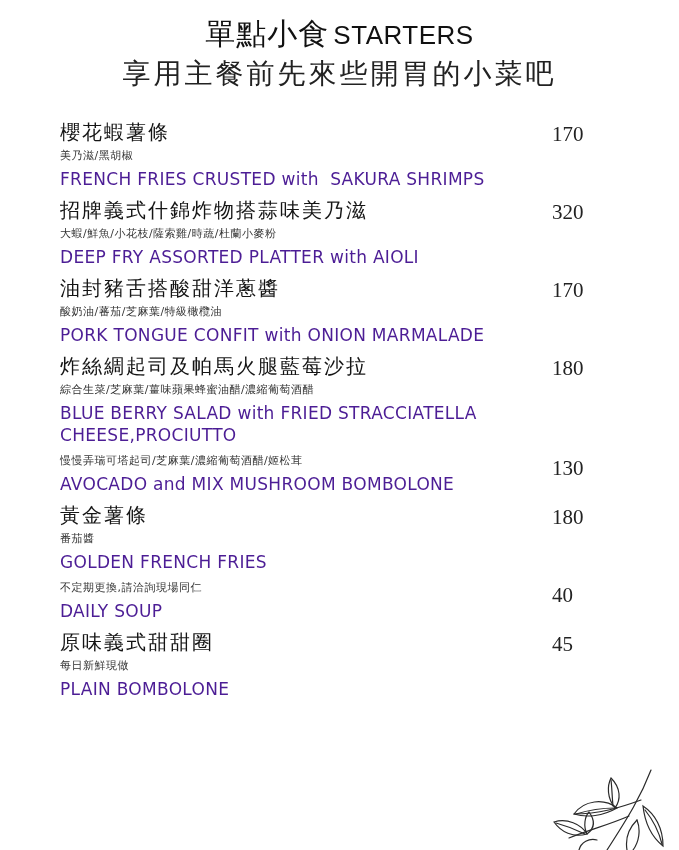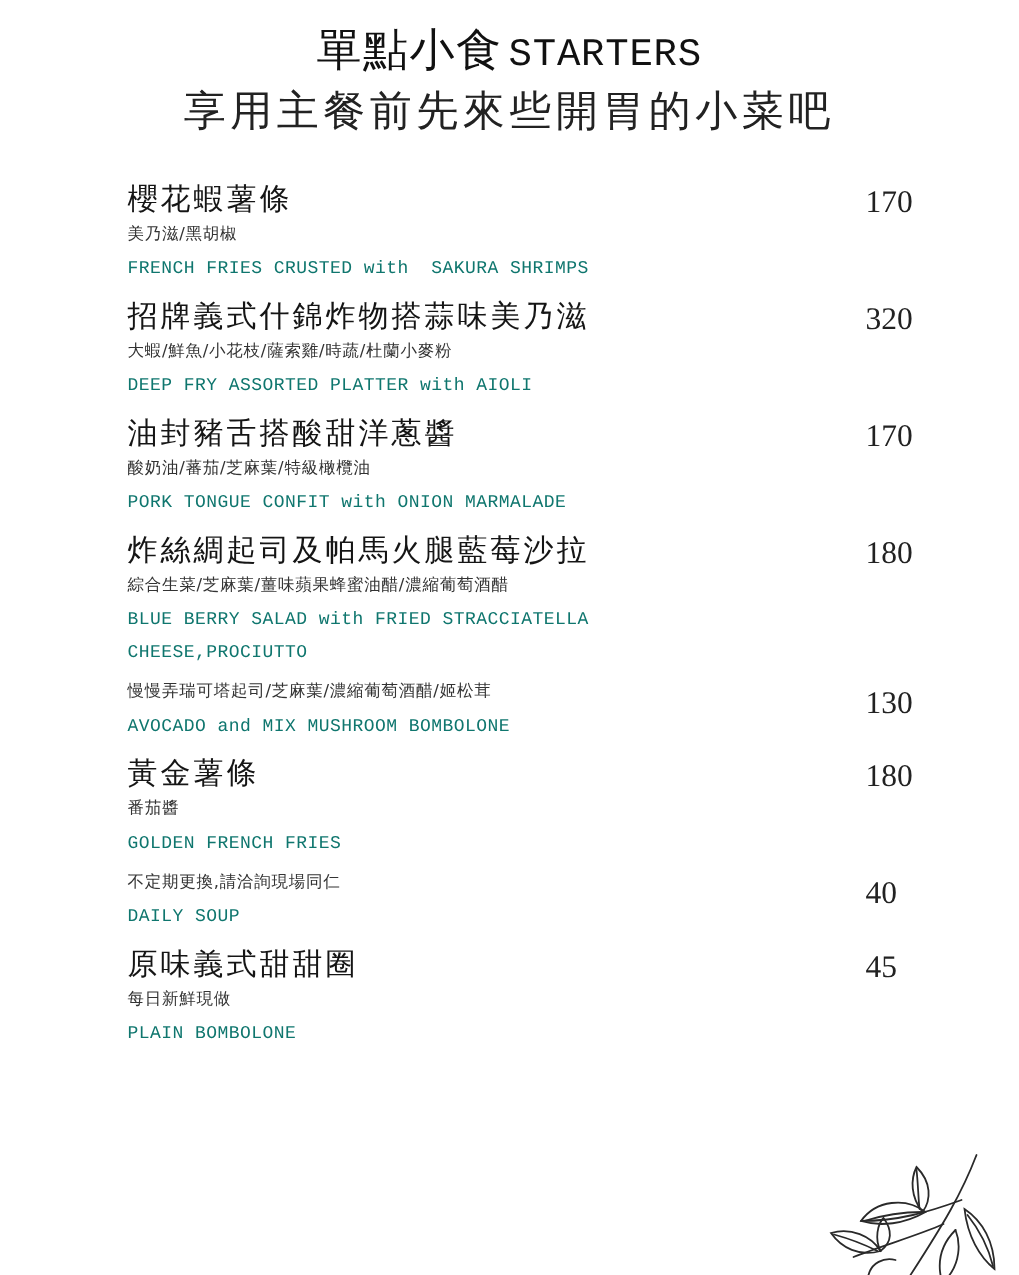--- a/index.html
+++ b/index.html
@@ -22,36 +22,36 @@
       width: 679px;
       text-align: center;
     }
     .title {
       font-size: 30px;
       line-height: 40px;
       letter-spacing: 1px;
       color: #111;
     }
     .title .en {
-      font-family: Liberation Mono, monospace;
+      font-family: Liberation Sans, sans-serif;
       font-size: 26px;
       letter-spacing: 0.5px;
       margin-left: 4px;
     }
     .subtitle {
       font-size: 28px;
       line-height: 30px;
       letter-spacing: 3px;
       margin-top: 4px;
       color: #222;
       font-family: Liberation Serif, serif;
     }
     .menu {
       position: absolute;
-      left: 85px;
+      left: 60px;
       top: 118px;
       width: 560px;
     }
     .item {
       position: relative;
       margin-bottom: 6px;
     }
     .item .zh {
       font-size: 20px;
       line-height: 28px;
@@ -59,28 +59,27 @@
       color: #151515;
     }
     .item .desc {
       font-size: 11px;
       line-height: 17px;
       letter-spacing: 0.5px;
       color: #333;
       margin-top: 1px;
     }
     .item .en {
-      font-size: 12px;
+      font-size: 17px;
       line-height: 22px;
       letter-spacing: 0.3px;
-      color: #0f766e;
+      color: #4c1d95;
       margin-top: 4px;
       white-space: pre-wrap;
       max-width: 430px;
-      font-family: Liberation Mono, monospace;
     }
     .item .price {
       position: absolute;
       right: 18px;
       top: 2px;
       font-family: "Liberation Serif", serif;
       font-size: 21px;
       line-height: 28px;
       color: #222;
       text-align: left;

